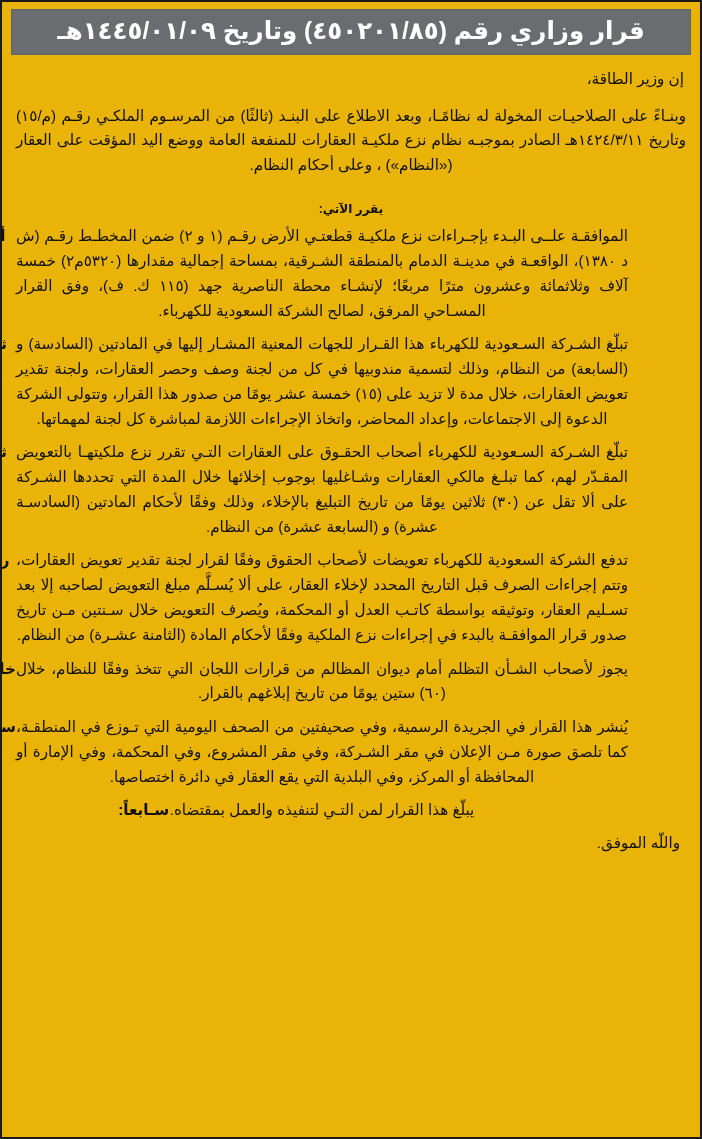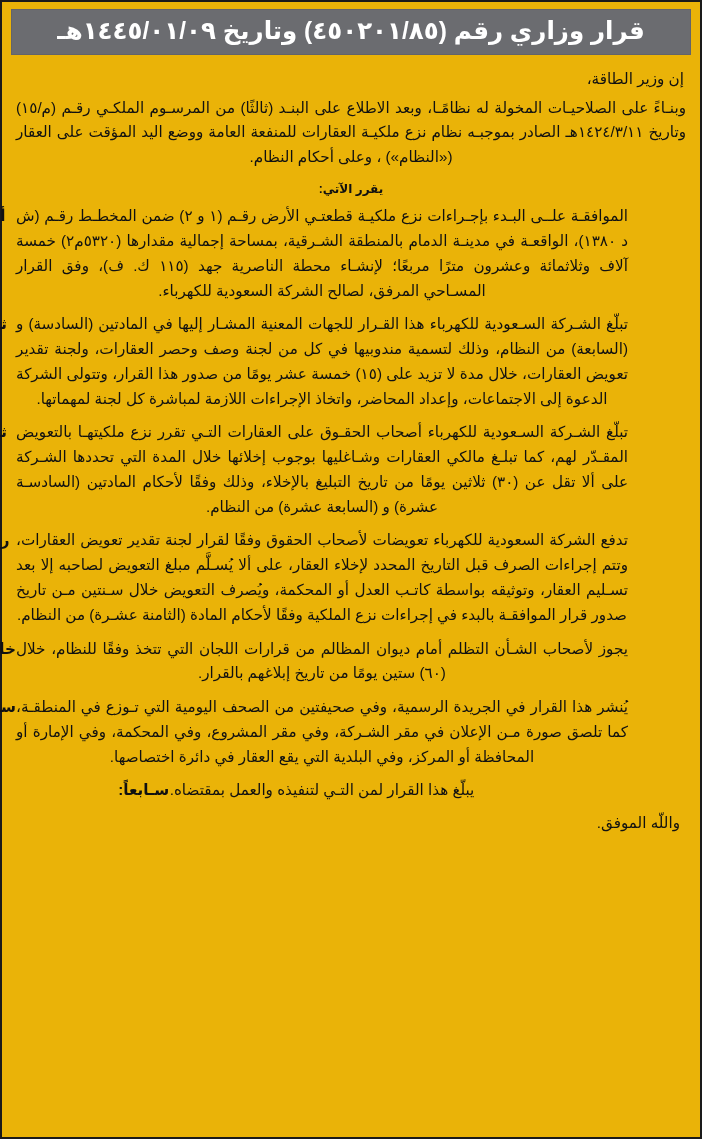--- a/index.html
+++ b/index.html
@@ -60,25 +60,25 @@
     font-size: 15.2px;
     line-height: 1.62;
     text-align: justify;
     text-align-last: center;
     unicode-bidi: plaintext;
   }
 
   p.lead {
     text-align: left;
     text-align-last: right;
-    margin-bottom: 4px;
+    margin-bottom: 12px;
     padding-right: 2px;
   }
   p.preamble {
-    margin-bottom: 12px;
+    margin-bottom: 24px;
   }
 
   h2.decides {
     margin: 2px 0 7px 0;
     font-size: 12px;
     font-weight: bold;
     text-align: center;
     line-height: 1.3;
   }
 

